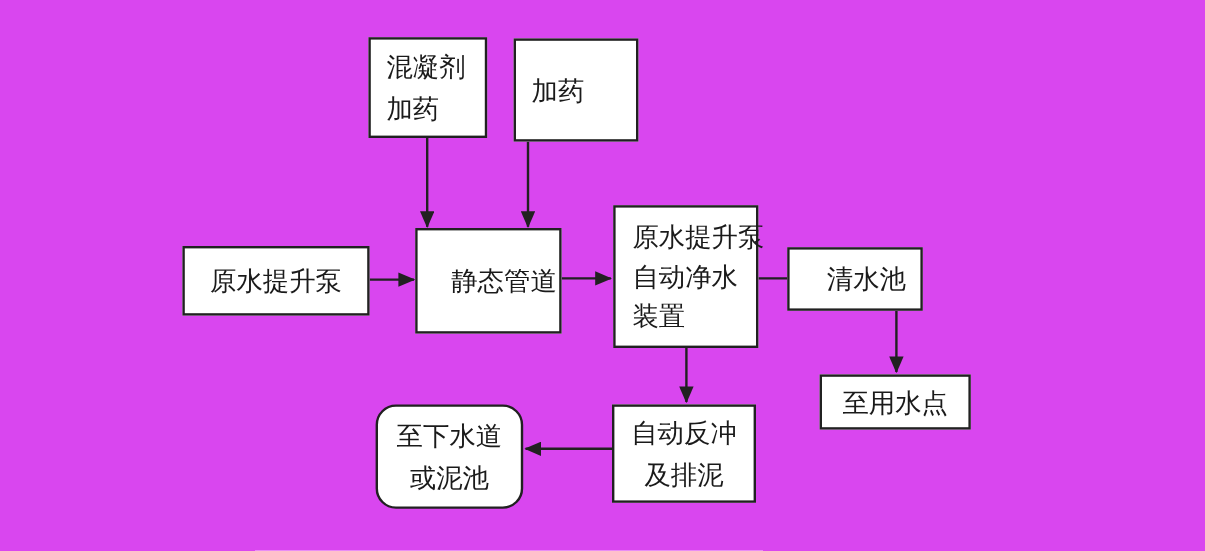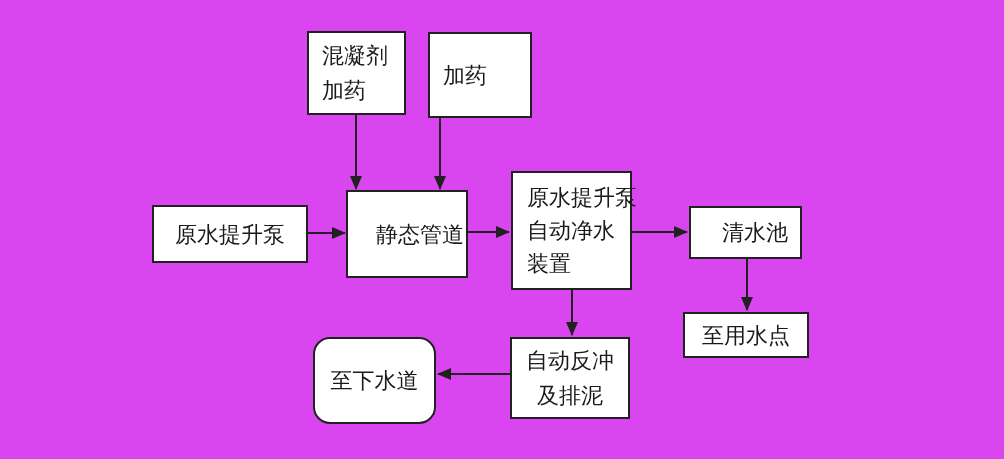--- a/index.html
+++ b/index.html
@@ -45,21 +45,21 @@
   .node span {
     display: block;
     white-space: nowrap;
   }
   
   #node-coagulant-dosing      { left: 307px; top: 31px;  width: 99px;  height: 84px;  padding-left: 13px; }
   #node-coagulant-aid-dosing  { left: 428px; top: 32px;  width: 104px; height: 86px;  padding-left: 13px; }
   #node-raw-water-pump        { left: 152px; top: 205px; width: 156px; height: 58px; }
   #node-static-pipe-mixer     { left: 346px; top: 190px; width: 122px; height: 88px;  padding-left: 28px; }
   #node-integrated-purifier   { left: 511px; top: 171px; width: 121px; height: 119px; padding-left: 14px; line-height: 33px; }
-  #node-clear-water-tank      { left: 689px; top: 206px; width: 113px; height: 53px; padding-left: 19px; }
+  #node-clear-water-tank      { left: 656px; top: 206px; width: 113px; height: 53px; padding-left: 19px; }
   #node-to-water-use-point    { left: 683px; top: 312px; width: 126px; height: 46px; }
   #node-auto-backwash         { left: 510px; top: 337px; width: 120px; height: 82px; }
   #node-to-sewer-or-mud-pool  { left: 313px; top: 337px; width: 123px; height: 87px; border-radius: 17px; }
 </style>
 </head>
 <body>
 
 <div class="canvas">
 
   <svg class="connector-layer" viewBox="0 0 1004 459" xmlns="http://www.w3.org/2000/svg" aria-hidden="true">
@@ -109,15 +109,16 @@
     <span>至用水点</span>
   </div>
 
   <div class="node align-center" id="node-auto-backwash">
     <span>自动反冲</span>
     <span>及排泥</span>
   </div>
 
   <div class="node align-center" id="node-to-sewer-or-mud-pool">
     <span>至下水道</span>
+    <span>或泥池</span>
   </div>
 
 </div>
 
 </body></html>

